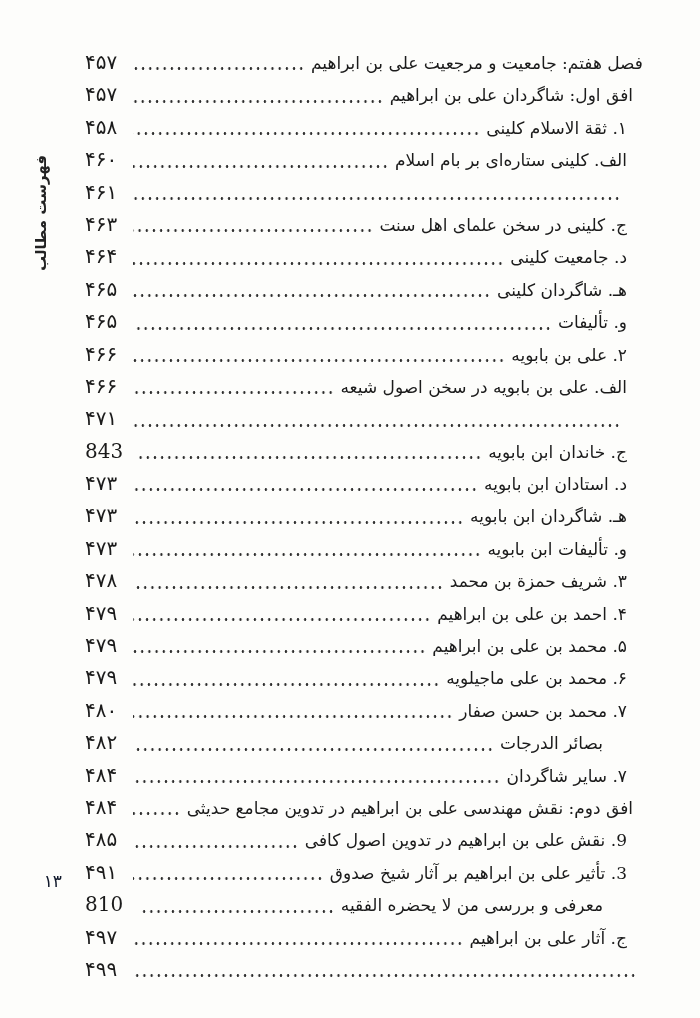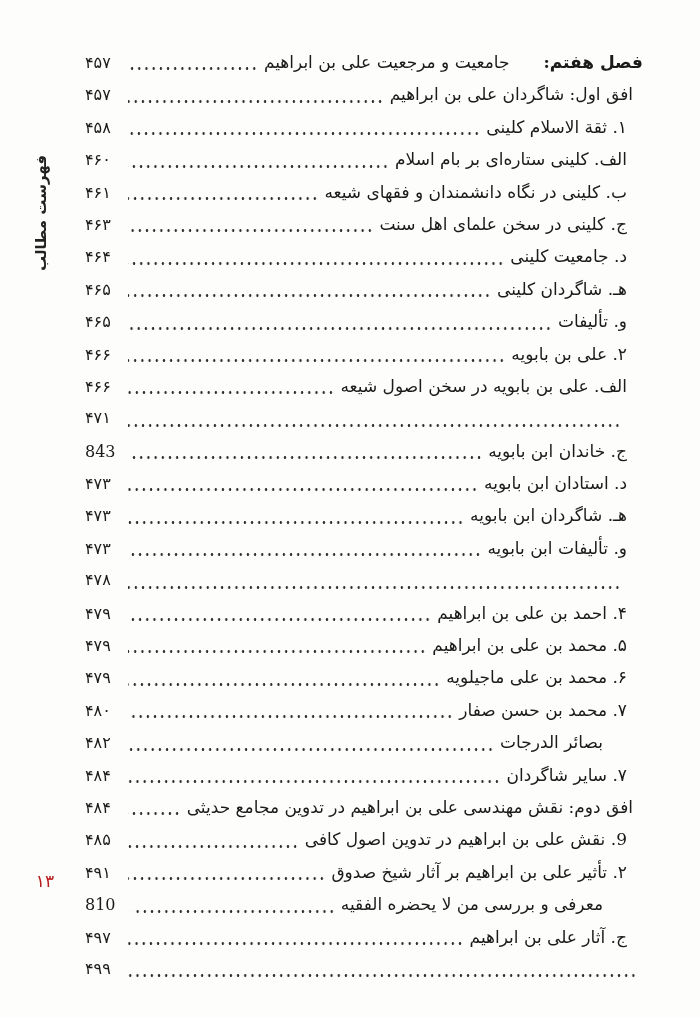--- a/index.html
+++ b/index.html
@@ -30,22 +30,21 @@
     align-items: baseline;
     height: 32.4px;
     line-height: 32.4px;
     font-size: 17px;
     white-space: nowrap;
   }
   .row .t {
     flex: 0 0 auto;
   }
   .row .pref {
-    font-weight: 700;
-    margin-left: 28px;
+    font-weight: 400;
   }
   
   .lv0 { padding-right: 0; }
   .lv1 { padding-right: 10px; }
   .lv2 { padding-right: 16px; }
   .lv3 { padding-right: 40px; }
   
   .leader {
     flex: 1 1 auto;
     min-width: 12px;
@@ -53,21 +52,21 @@
     margin-right: 6px;
     margin-left: 16px;
     background-image: radial-gradient(circle, #2a2a2a 1.05px, transparent 1.45px);
     background-size: 7.2px 3px;
     background-repeat: repeat-x;
     background-position: right bottom 8px;
   }
   .pg {
     flex: 0 0 auto;
     min-width: 27px;
-    font-size: 16px;
+    font-size: 20px;
     text-align: left;
   }
   
   .side-label {
     position: absolute;
     left: 41px;
     top: 213px;
     transform: translate(-50%, -50%) rotate(-90deg);
     transform-origin: center;
     white-space: nowrap;
@@ -75,23 +74,22 @@
     font-size: 15px;
     letter-spacing: 0.5px;
     color: #222;
   }
   
   .folio {
     position: absolute;
     left: 28px;
     top: 871px;
     width: 34px;
-    text-align: center;
     font-size: 17px;
-    color: #b91c1c;
+    color: #0f172a;
   }
 </style>
 </head>
 <body>
 
 <div class="page">
 
   <div class="side-label">فهرست مطالب</div>
 
   <div class="folio">۱۳</div>
@@ -115,21 +113,20 @@
     <span class="pg">۴۵۸</span>
   </div>
 
   <div class="row lv2">
     <span class="t"><span class="txt">الف. کلینی ستاره‌ای بر بام اسلام</span></span>
     <span class="leader"></span>
     <span class="pg">۴۶۰</span>
   </div>
 
   <div class="row lv2">
-    <span class="t"><span class="txt">ب. کلینی در نگاه دانشمندان و فقهای شیعه</span></span>
     <span class="leader"></span>
     <span class="pg">۴۶۱</span>
   </div>
 
   <div class="row lv2">
     <span class="t"><span class="txt">ج. کلینی در سخن علمای اهل سنت</span></span>
     <span class="leader"></span>
     <span class="pg">۴۶۳</span>
   </div>
 
@@ -186,20 +183,21 @@
     <span class="pg">۴۷۳</span>
   </div>
 
   <div class="row lv2">
     <span class="t"><span class="txt">و. تألیفات ابن بابویه</span></span>
     <span class="leader"></span>
     <span class="pg">۴۷۳</span>
   </div>
 
   <div class="row lv2">
+    <span class="t"><span class="txt">۳. شریف حمزة بن محمد</span></span>
     <span class="leader"></span>
     <span class="pg">۴۷۸</span>
   </div>
 
   <div class="row lv2">
     <span class="t"><span class="txt">۴. احمد بن علی بن ابراهیم</span></span>
     <span class="leader"></span>
     <span class="pg">۴۷۹</span>
   </div>
 
@@ -239,21 +237,21 @@
     <span class="pg">۴۸۴</span>
   </div>
 
   <div class="row lv2">
     <span class="t"><span class="txt">9. نقش علی بن ابراهیم در تدوین اصول کافی</span></span>
     <span class="leader"></span>
     <span class="pg">۴۸۵</span>
   </div>
 
   <div class="row lv2">
-    <span class="t"><span class="txt">۲. تأثیر علی بن ابراهیم بر آثار شیخ صدوق</span></span>
+    <span class="t"><span class="txt">3. تأثیر علی بن ابراهیم بر آثار شیخ صدوق</span></span>
     <span class="leader"></span>
     <span class="pg">۴۹۱</span>
   </div>
 
   <div class="row lv3">
     <span class="t"><span class="txt">معرفی و بررسی من لا یحضره الفقیه</span></span>
     <span class="leader"></span>
     <span class="pg">810</span>
   </div>
 

